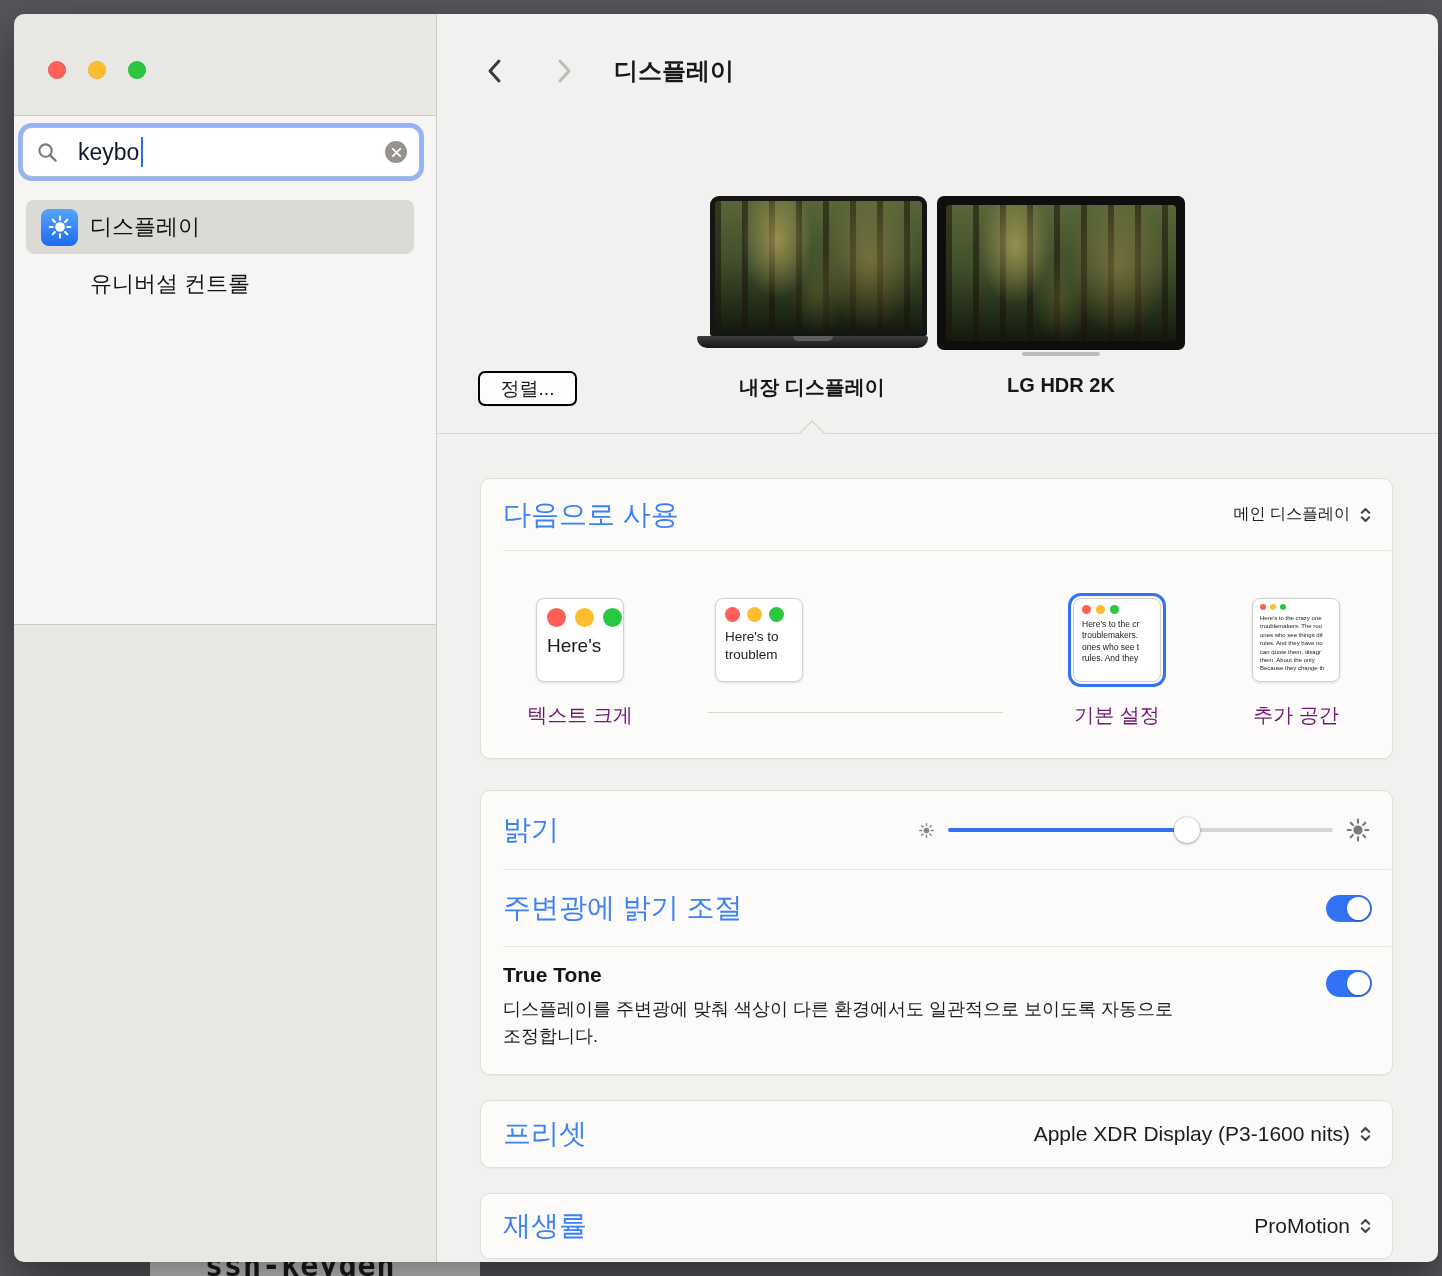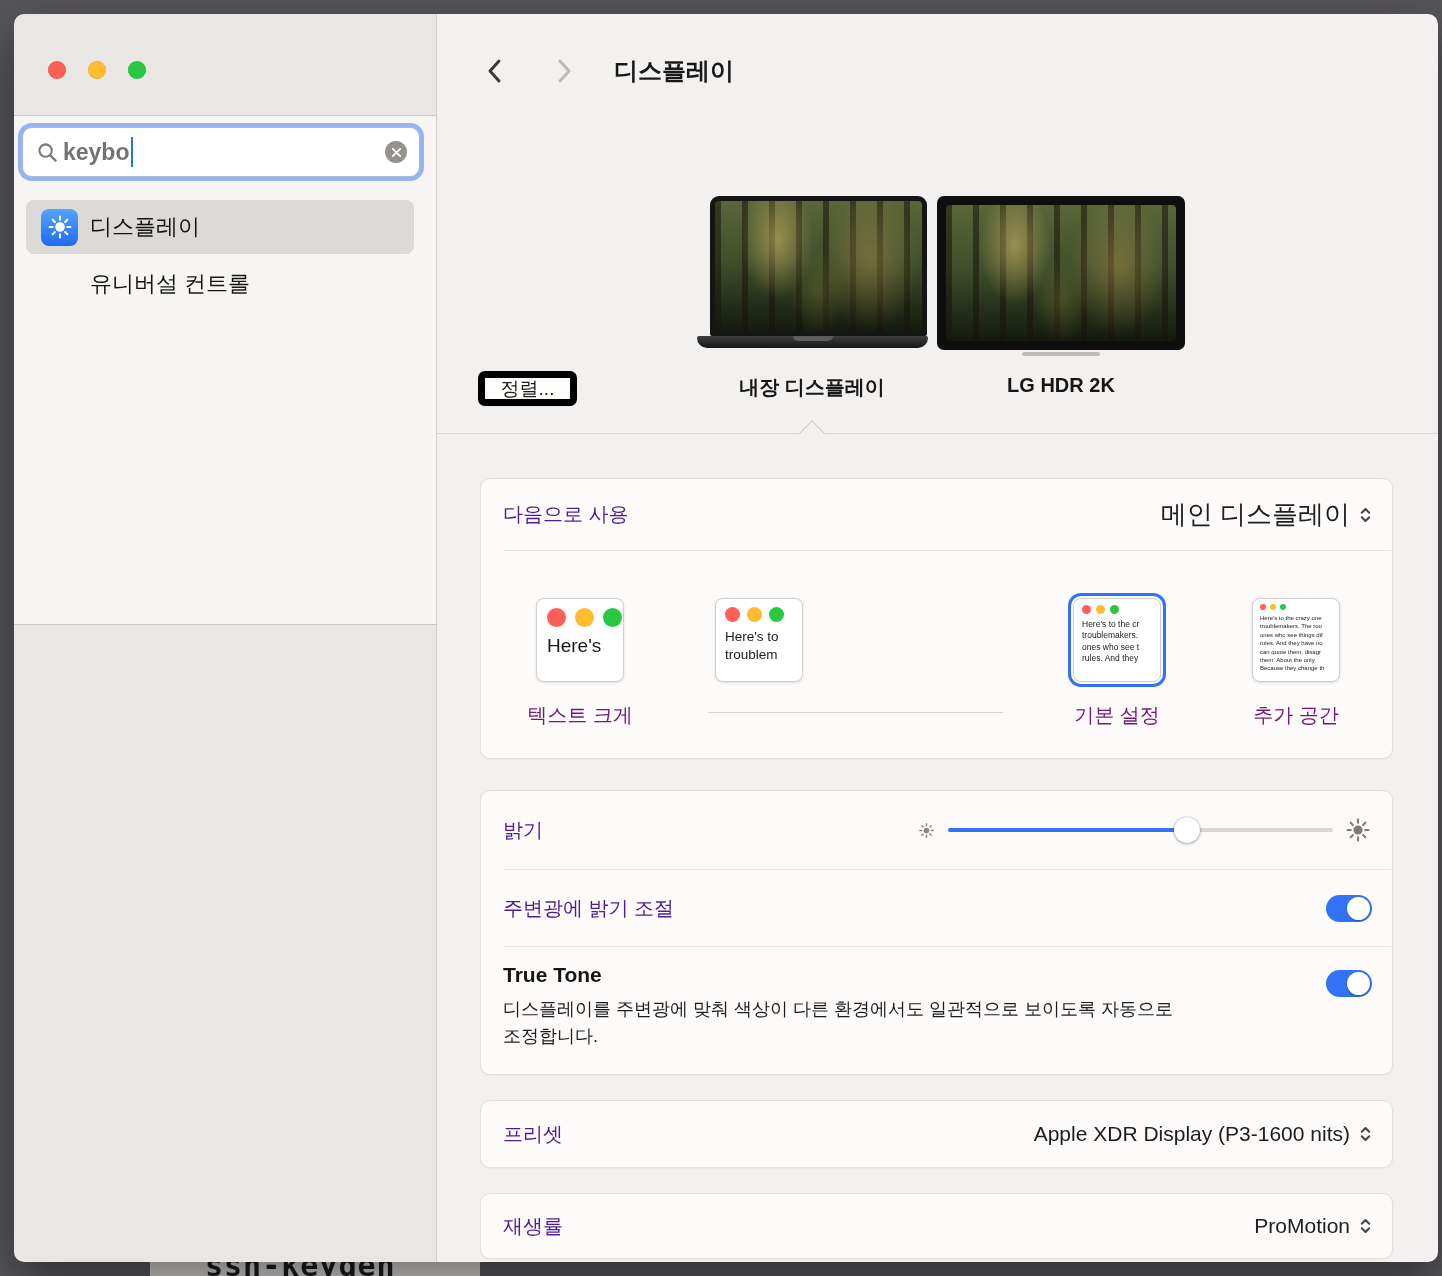--- a/index.html
+++ b/index.html
@@ -13,40 +13,40 @@
   .window { position:absolute; left:14px; top:14px; width:1424px; height:1248px; border-radius:10px; overflow:hidden; display:flex; box-shadow:0 20px 50px rgba(0,0,0,0.45); }
 
   
   .sidebar { width:423px; flex-shrink:0; background:#e9e7e4; border-right:1px solid #cfcdcb; position:relative; }
   .traffic { position:absolute; top:47px; left:34px; display:flex; gap:22px; }
   .dot { width:18px; height:18px; border-radius:50%; box-shadow:inset 0 0 1px rgba(0,0,0,0.25); }
   .dot.red { background:#ff5f57; } .dot.yellow { background:#febc2e; } .dot.green { background:#28c840; }
 
   .search-panel { position:absolute; top:101px; left:0; width:100%; height:510px; background:#f6f5f3; border-top:1px solid #cbc9c6; border-bottom:1px solid #cbc9c6; }
   .search-field { position:absolute; top:11px; left:8px; width:398px; height:50px; background:#fff; border:1px solid #a9b9dc; border-radius:10px; box-shadow:0 0 0 4px rgba(51,115,245,0.50); display:flex; align-items:center; padding:0 12px 0 14px; }
-  .search-text { font-size:23px; font-weight:700; color:#737373; margin-left:5px; }
+  .search-text { font-size:23px; font-weight:400; color:#0f172a; margin-left:20px; }
   .caret-bar { width:2px; height:30px; background:#2e6ef2; margin-left:2px; animation:blink 1.1s steps(1) infinite; }
   @keyframes blink { 50% { opacity:0; } }
   .clear-btn { margin-left:auto; width:22px; height:22px; border-radius:50%; background:#96938e; display:flex; align-items:center; justify-content:center; cursor:pointer; }
 
   .result-row { position:absolute; left:12px; width:388px; height:54px; border-radius:8px; display:flex; align-items:center; padding-left:15px; cursor:pointer; }
   .result-row.r1 { top:84px; }
   .result-row.selected { background:#dcdad7; }
   .result-row.r2 { top:141px; padding-left:64px; }
   .app-icon { width:37px; height:37px; border-radius:8px; background:linear-gradient(180deg,#55a4fc,#1d6bf0); display:flex; align-items:center; justify-content:center; }
   .result-label { margin-left:12px; font-size:22px; color:#141414; }
   .result-row.r2 .result-label { margin-left:0; }
 
   
   .main { flex:1; background:#f3f1ef; position:relative; }
   .nav-btn { position:absolute; top:42px; width:28px; height:30px; display:flex; align-items:center; justify-content:center; cursor:pointer; }
   .nav-back { left:43px; } .nav-fwd { left:113px; }
   .page-title { position:absolute; left:177px; top:41px; font-size:24px; font-weight:700; color:#181818; }
 
-  .arrange-btn { position:absolute; left:41px; top:357px; width:99px; height:35px; background:#fdfdfc; border:7px solid #000000; border-radius:7px; font-size:19px; color:#1b1b1b; display:flex; align-items:center; justify-content:center; box-shadow:0 1px 1px rgba(0,0,0,0.06); cursor:pointer; }
+  .arrange-btn { position:absolute; left:41px; top:357px; width:99px; height:35px; background:#fdfdfc; border:2px solid #000000; border-radius:7px; font-size:19px; color:#1b1b1b; display:flex; align-items:center; justify-content:center; box-shadow:0 1px 1px rgba(0,0,0,0.06); cursor:pointer; }
 
   .laptop { position:absolute; left:260px; top:182px; width:231px; height:152px; cursor:pointer; }
   .laptop-screen { position:absolute; left:13px; top:0; width:217px; height:140px; background:#151515; border-radius:9px 9px 2px 2px; padding:5px 5px 4px 5px; }
   .laptop-base { position:absolute; left:0; top:140px; width:231px; height:12px; background:linear-gradient(180deg,#3d3d40,#17171a); border-radius:2px 2px 10px 10px; }
   .laptop-base::after { content:""; position:absolute; left:50%; top:0; transform:translateX(-50%); width:40px; height:5px; background:#5d5d60; border-radius:0 0 5px 5px; }
 
   .monitor { position:absolute; left:500px; top:182px; width:248px; height:154px; background:#0e0e0e; border-radius:7px; padding:9px; cursor:pointer; }
   .monitor-stand { position:absolute; left:585px; top:338px; width:78px; height:4px; background:#bdbbb9; border-radius:2px; }
 
   .forest { width:100%; height:100%; border-radius:4px;
@@ -65,25 +65,25 @@
   .diamond { position:absolute; left:366px; top:410px; width:18px; height:18px; transform:rotate(45deg); background:#f3f1ef; border-top:1px solid #cfcdcb; border-left:1px solid #cfcdcb; }
 
   .card { position:absolute; left:43px; width:913px; background:#fcfbfa; border:1px solid #e2e0dd; border-radius:10px; box-shadow:0 1px 2px rgba(0,0,0,0.04); }
   .c1 { top:464px; height:281px; }
   .c2 { top:776px; height:285px; }
   .c3 { top:1086px; height:68px; }
   .c4 { top:1179px; height:66px; }
 
   .crow { display:flex; align-items:center; justify-content:space-between; padding:0 20px 0 22px; }
   .h71 { height:71px; } .h78 { height:78px; } .h76 { height:76px; } .hfull { height:100%; }
-  .row-label { font-size:20px; color:#4c1d95; }
+  .row-label { font-size:28px; color:#3b82f6; }
   .card-div { border-top:1px solid #e8e6e3; margin-left:22px; margin-right:1px; }
 
   .popup { display:flex; align-items:center; gap:9px; cursor:pointer; }
-  .popup-value { font-size:26px; color:#1d1d1f; }
+  .popup-value { font-size:16px; color:#1d1d1f; }
   .popup-value.big { font-size:21px; }
 
   
   .scaling { position:relative; height:208px; }
   .tw { position:absolute; top:47px; width:88px; height:84px; cursor:pointer; }
   .tw1{left:55px;} .tw2{left:234px;} .tw3{left:413px;} .tw4{left:592px;} .tw5{left:771px;}
   .thumb { width:100%; height:100%; background:#fff; border:1px solid #d2d0ce; border-radius:8px; overflow:hidden; box-shadow:0 1px 3px rgba(0,0,0,0.12); }
   .tw.selected .thumb { box-shadow:0 0 0 2px #fcfbfa, 0 0 0 5px #3273f5, 0 1px 3px rgba(0,0,0,0.12); }
   .mini-dots { display:flex; }
   .mini-dots i { border-radius:50%; display:block; }

